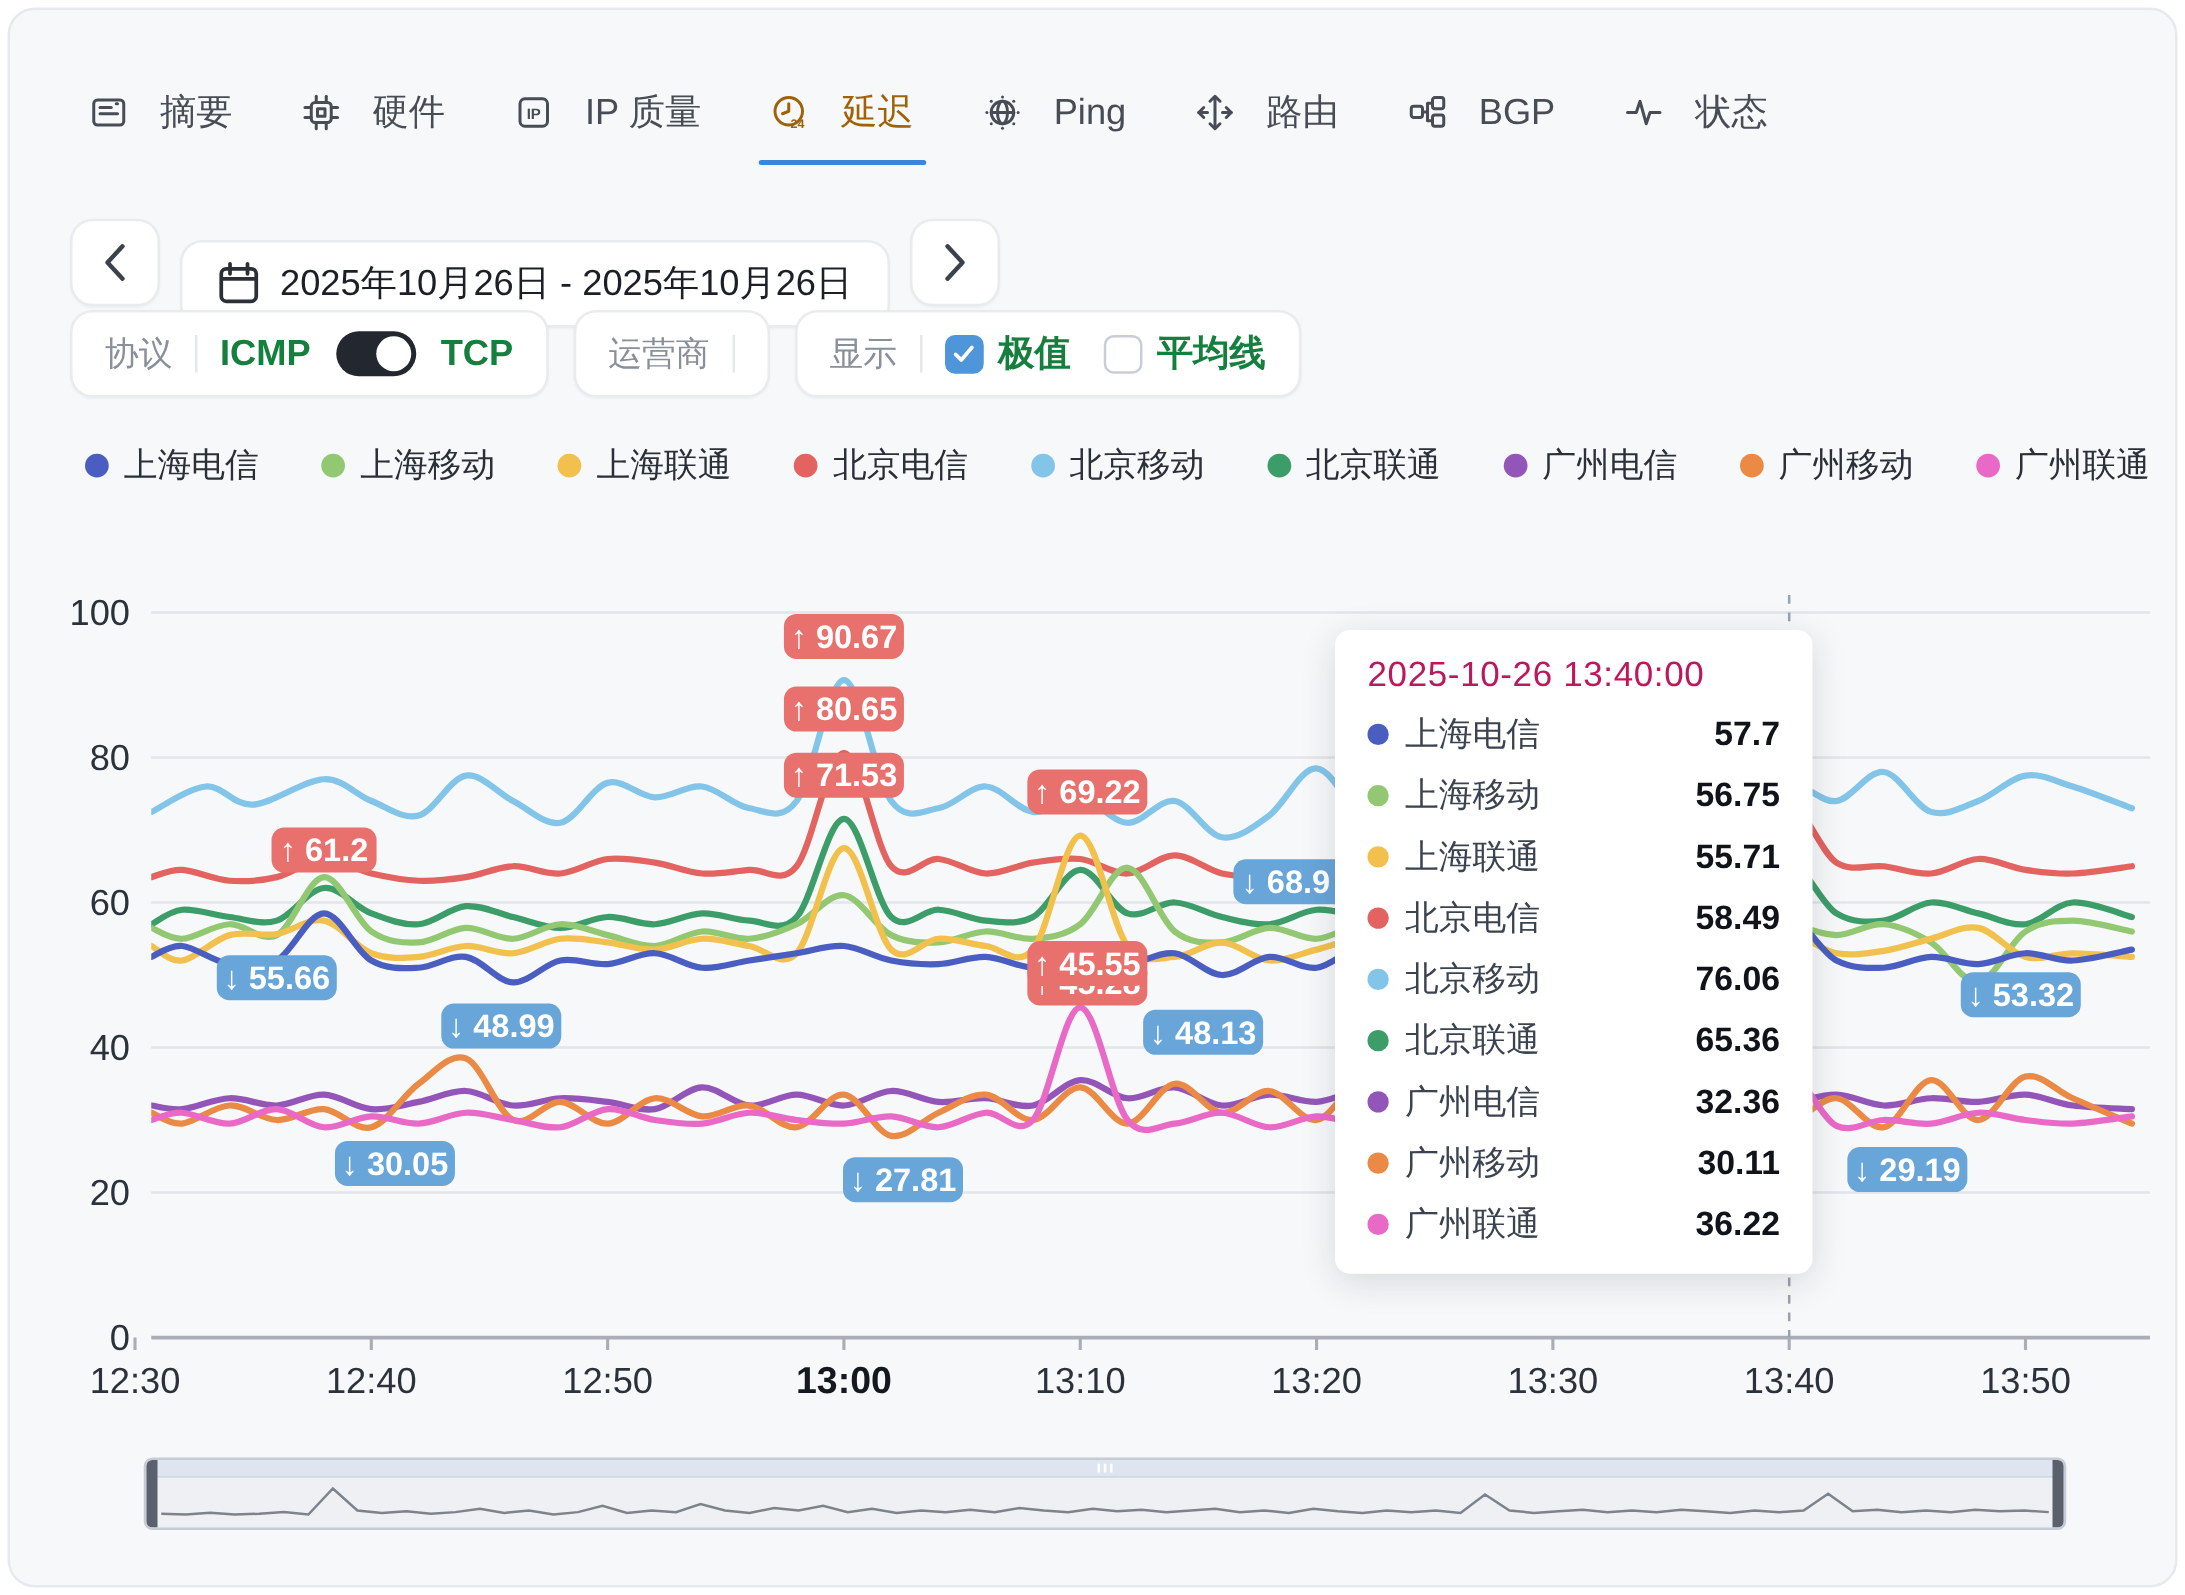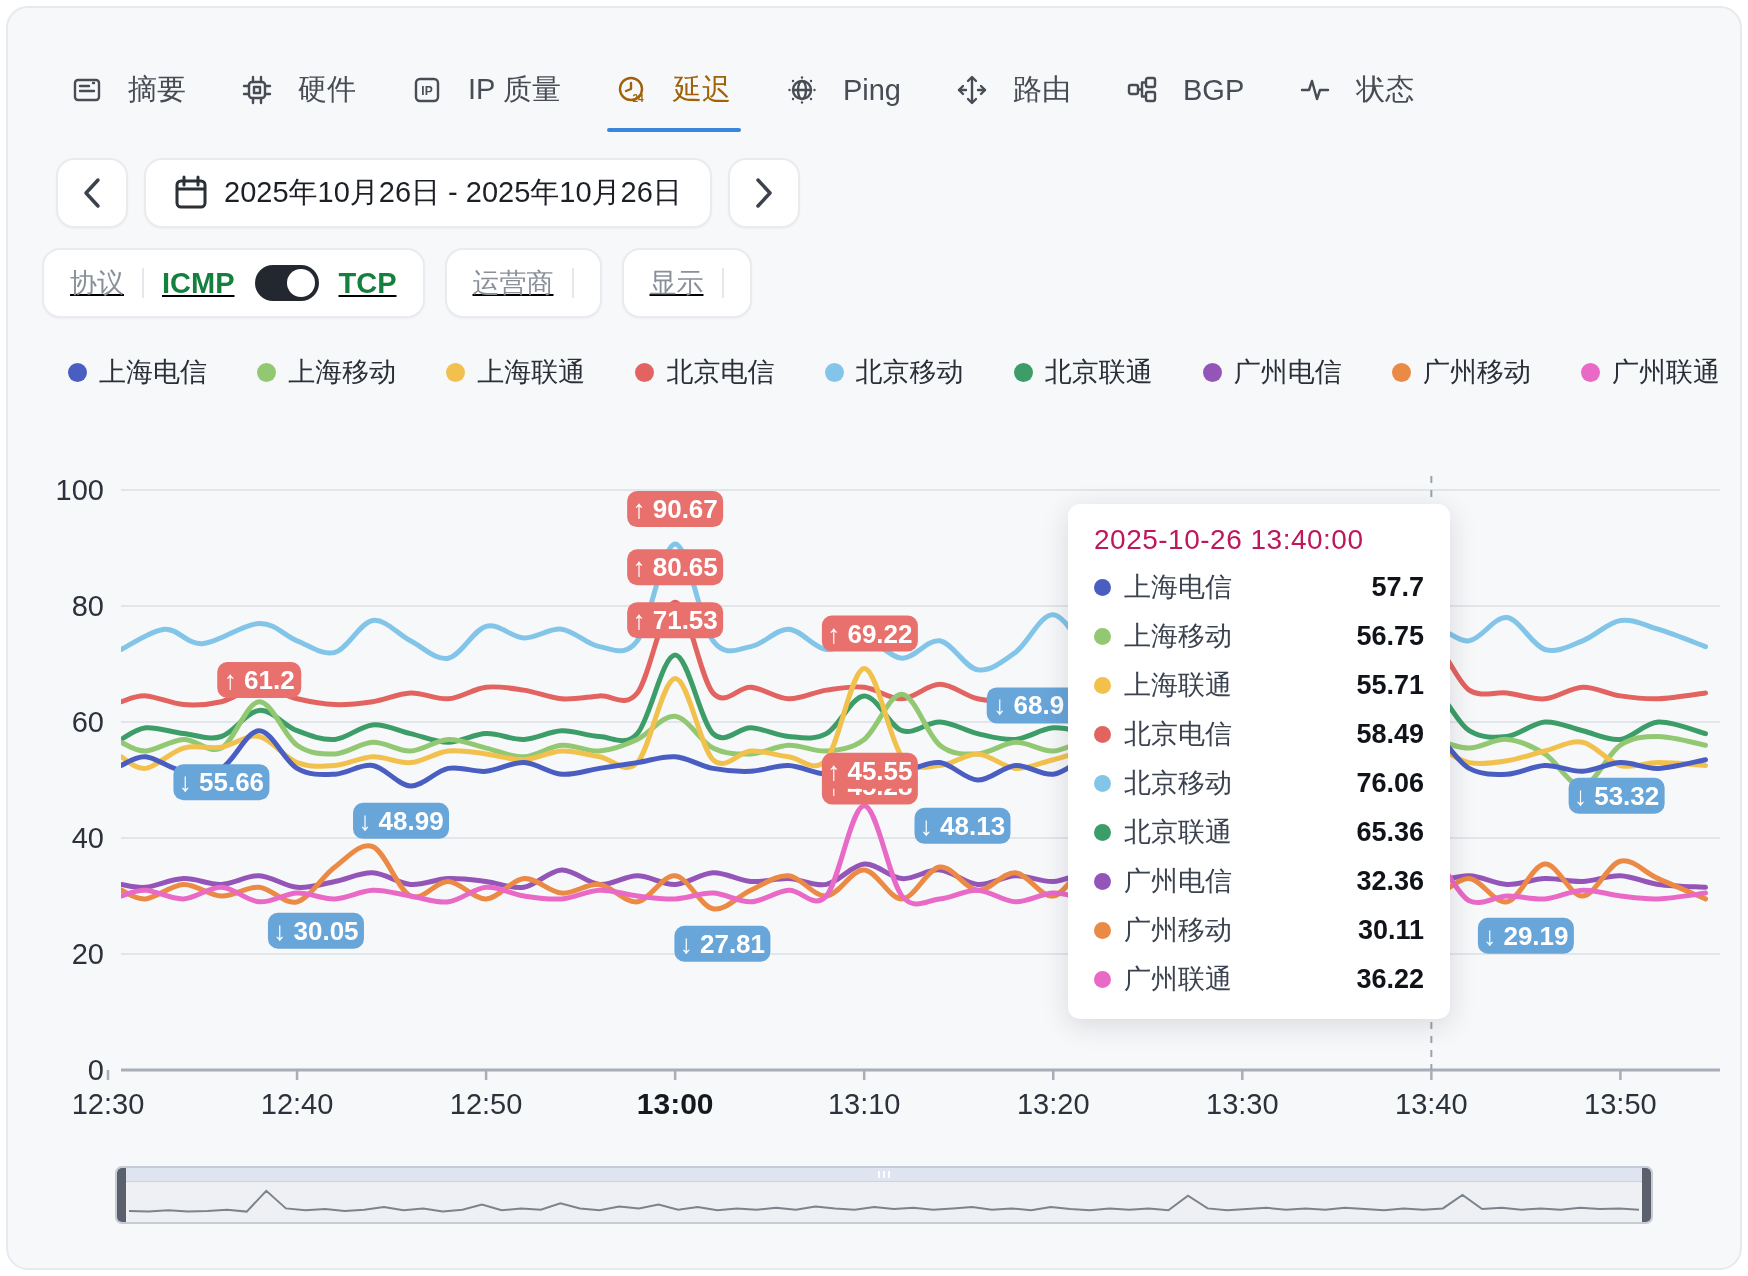--- a/index.html
+++ b/index.html
@@ -13,23 +13,23 @@
   .tab svg{display:block;}
   .tab.active{color:#a16207;}
   .tab.active::after{content:"";position:absolute;left:-10px;right:-10px;bottom:-22px;height:4px;
     background:#3a86de;border-radius:2px;}
   
   .daterow{position:absolute;left:48px;top:150px;display:flex;gap:16px;align-items:center;}
   .navbtn{width:68px;height:66px;background:#fff;border:2px solid #e9ebef;border-radius:18px;
     display:flex;align-items:center;justify-content:center;cursor:pointer;box-shadow:0 1px 2px rgba(25,30,40,.04);}
   .datepill{height:66px;background:#fff;border:2px solid #e9ebef;border-radius:18px;display:flex;
     align-items:center;gap:16px;padding:0 28px;font-size:29px;color:#1c2026;font-weight:500;
-    box-shadow:0 1px 2px rgba(25,30,40,.04);cursor:pointer;}
+    box-shadow:0 1px 2px rgba(25,30,40,.04);cursor:pointer;margin-top:34px;}
   
-  .controlsrow{position:absolute;left:34px;top:240px;display:flex;gap:20px;align-items:flex-start;text-decoration:underline;}
+  .controlsrow{position:absolute;left:48px;top:240px;display:flex;gap:20px;align-items:flex-start;}
   .pill{height:66px;background:#fff;border:2px solid #e9ebef;border-radius:18px;display:flex;
     align-items:center;gap:18px;padding:0 26px;box-shadow:0 1px 2px rgba(25,30,40,.04);}
   .pill .plabel{color:#8a909a;font-size:27px;}
   .vdiv{width:2px;height:30px;background:#e4e7ec;}
   .optlabel{color:#15803d;font-size:29px;font-weight:600;}
   .switch{width:64px;height:36px;border-radius:18px;background:#23272f;position:relative;cursor:pointer;margin:0 2px;}
   .switch .knob{position:absolute;top:4px;left:32px;width:28px;height:28px;border-radius:50%;background:#fff;}
   .cbwrap{display:flex;align-items:center;gap:12px;cursor:pointer;}
   .cb{width:31px;height:31px;border-radius:8px;display:flex;align-items:center;justify-content:center;}
   .cb.empty{background:#fff;border:2px solid #c9ced6;box-sizing:border-box;}
@@ -193,20 +193,34 @@
         </div>
       <span class="optlabel">TCP</span>
     </div>
     <div class="pill">
       <span class="plabel">运营商</span>
       <div class="vdiv"></div>
     </div>
     <div class="pill">
       <span class="plabel">显示</span>
       <div class="vdiv"></div>
+      <span id="display-boxes" style="display:flex;gap:26px;">
+          <span class="cbwrap">
+            <span class="cb " style="background:#4e95da">
+              <svg width="20" height="20" viewBox="0 0 20 20">
+                <path d="M3.5 10.5 L8 15 L16.5 5" fill="none" stroke="#fff" stroke-width="3" stroke-linecap="round" stroke-linejoin="round"></path>
+              </svg>
+            </span>
+            <span class="optlabel">极值</span>
+          </span>
+          <span class="cbwrap">
+            <span class="cb empty" style=""></span>
+            <span class="optlabel">平均线</span>
+          </span>
+        </span>
     </div>
   </div>
 
   <div class="legend" id="legend">
       <div class="litem">
         <span class="ldot" style="background:#4a5ec1"></span>
         <span>上海电信</span>
       </div>
       <div class="litem">
         <span class="ldot" style="background:#93c873"></span>

